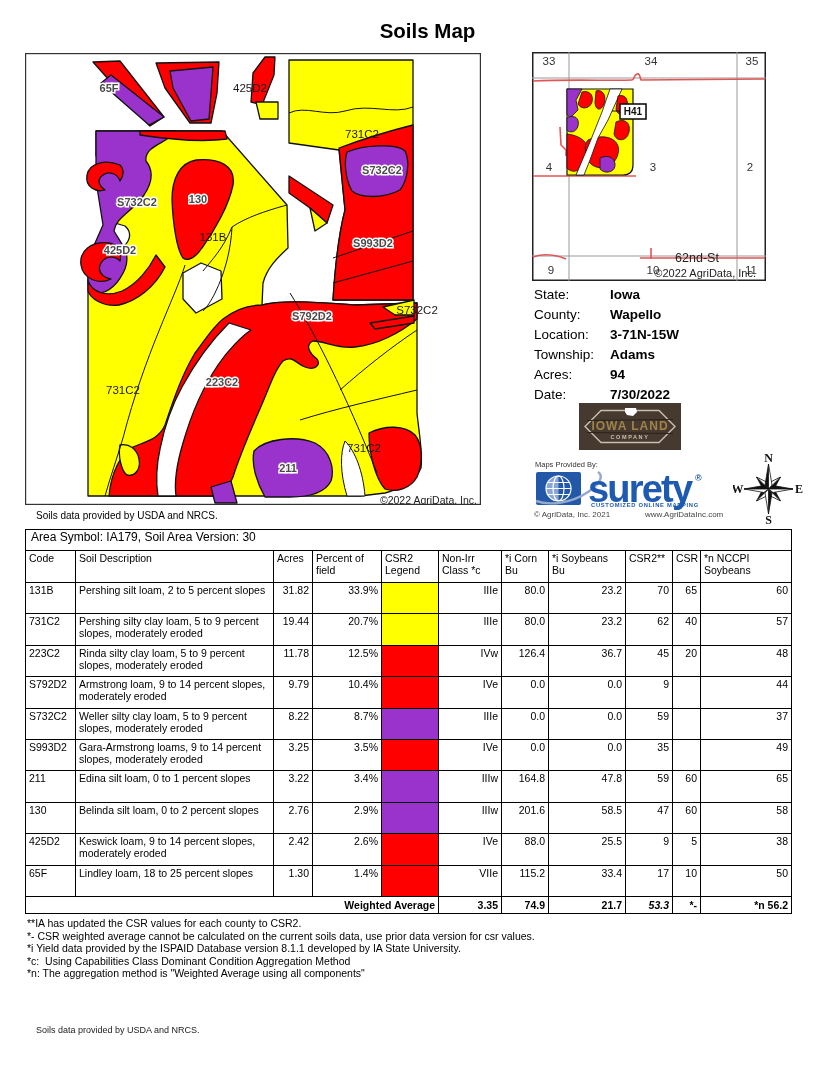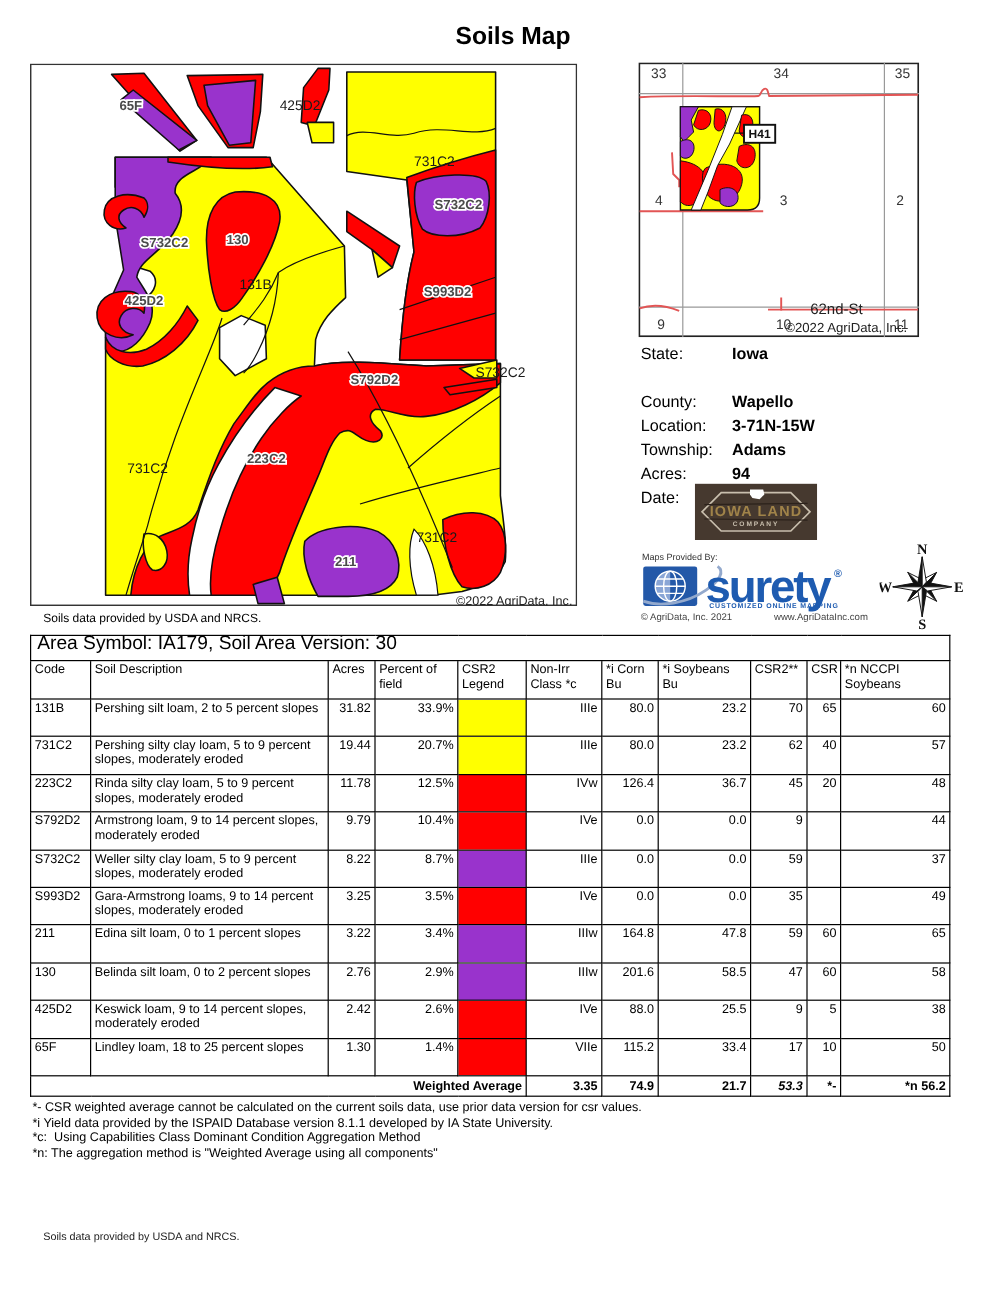--- a/index.html
+++ b/index.html
@@ -187,21 +187,21 @@
 <text x="165" y="210" text-anchor="middle" style="font:12.5px 'Liberation Sans',sans-serif;fill:#222;">62nd-St</text>
 
 <text x="224" y="225" text-anchor="end" style="font:11px 'Liberation Sans',sans-serif;fill:#222;">©2022 AgriData, Inc.</text>
 </svg>
 </div>
 
 <div class="abs" style="left:534px;top:285px;font-size:13.5px;line-height:20px;">
 
 <div><span style="display:inline-block;width:76px;">State:</span><span class="b">Iowa</span></div>
 
-<div><span style="display:inline-block;width:76px;margin-top:20px;">County:</span><span class="b">Wapello</span></div>
+<div><span style="display:inline-block;width:76px;">County:</span><span class="b">Wapello</span></div>
 
 <div><span style="display:inline-block;width:76px;">Location:</span><span class="b">3-71N-15W</span></div>
 
 <div><span style="display:inline-block;width:76px;">Township:</span><span class="b">Adams</span></div>
 
 <div><span style="display:inline-block;width:76px;">Acres:</span><span class="b">94</span></div>
 
 <div><span style="display:inline-block;width:76px;">Date:</span><span class="b">7/30/2022</span></div>
 </div>
 
@@ -293,21 +293,21 @@
         <col style="width:63px">
         <col style="width:47px">
         <col style="width:77px">
         <col style="width:47px">
         <col style="width:28px">
         <col style="width:91px">
       </colgroup>
 
 <tbody>
         <tr>
-          <td colspan="11" style="font-size:16px;height:18px;padding-left:5px;">Area Symbol: IA179, Soil Area Version: 30</td>
+          <td colspan="11" style="font-size:12px;height:18px;padding-left:5px;">Area Symbol: IA179, Soil Area Version: 30</td>
         </tr>
 
 <tr style="height:32px;">
           <td>Code</td>
           <td>Soil Description</td>
           <td>Acres</td>
           <td>Percent of field</td>
           <td>CSR2 Legend</td>
           <td>Non-Irr Class *c</td>
           <td>*i Corn Bu</td>
@@ -464,19 +464,20 @@
           <td class="r b" style="vertical-align:middle;">21.7</td>
           <td class="r b" style="vertical-align:middle;font-style:italic;">53.3</td>
           <td class="r b" style="vertical-align:middle;">*-</td>
           <td class="r b" style="vertical-align:middle;margin-left:12px;">*n 56.2</td>
         </tr>
 </tbody>
     </table>
 </div>
 
 <div class="abs" style="left:27px;top:917px;font-size:10.5px;line-height:12.5px;">
+<div>**IA has updated the CSR values for each county to CSR2.</div>
 <div>*- CSR weighted average cannot be calculated on the current soils data, use prior data version for csr values.</div>
 <div>*i Yield data provided by the ISPAID Database version 8.1.1 developed by IA State University.</div>
 <div>*c:&nbsp; Using Capabilities Class Dominant Condition Aggregation Method</div>
 <div>*n: The aggregation method is "Weighted Average using all components"</div>
 </div>
 
 <div class="abs" style="left:36px;top:1025px;font-size:9px;color:#222;">Soils data provided by USDA and NRCS.</div>
 
 </body></html>

